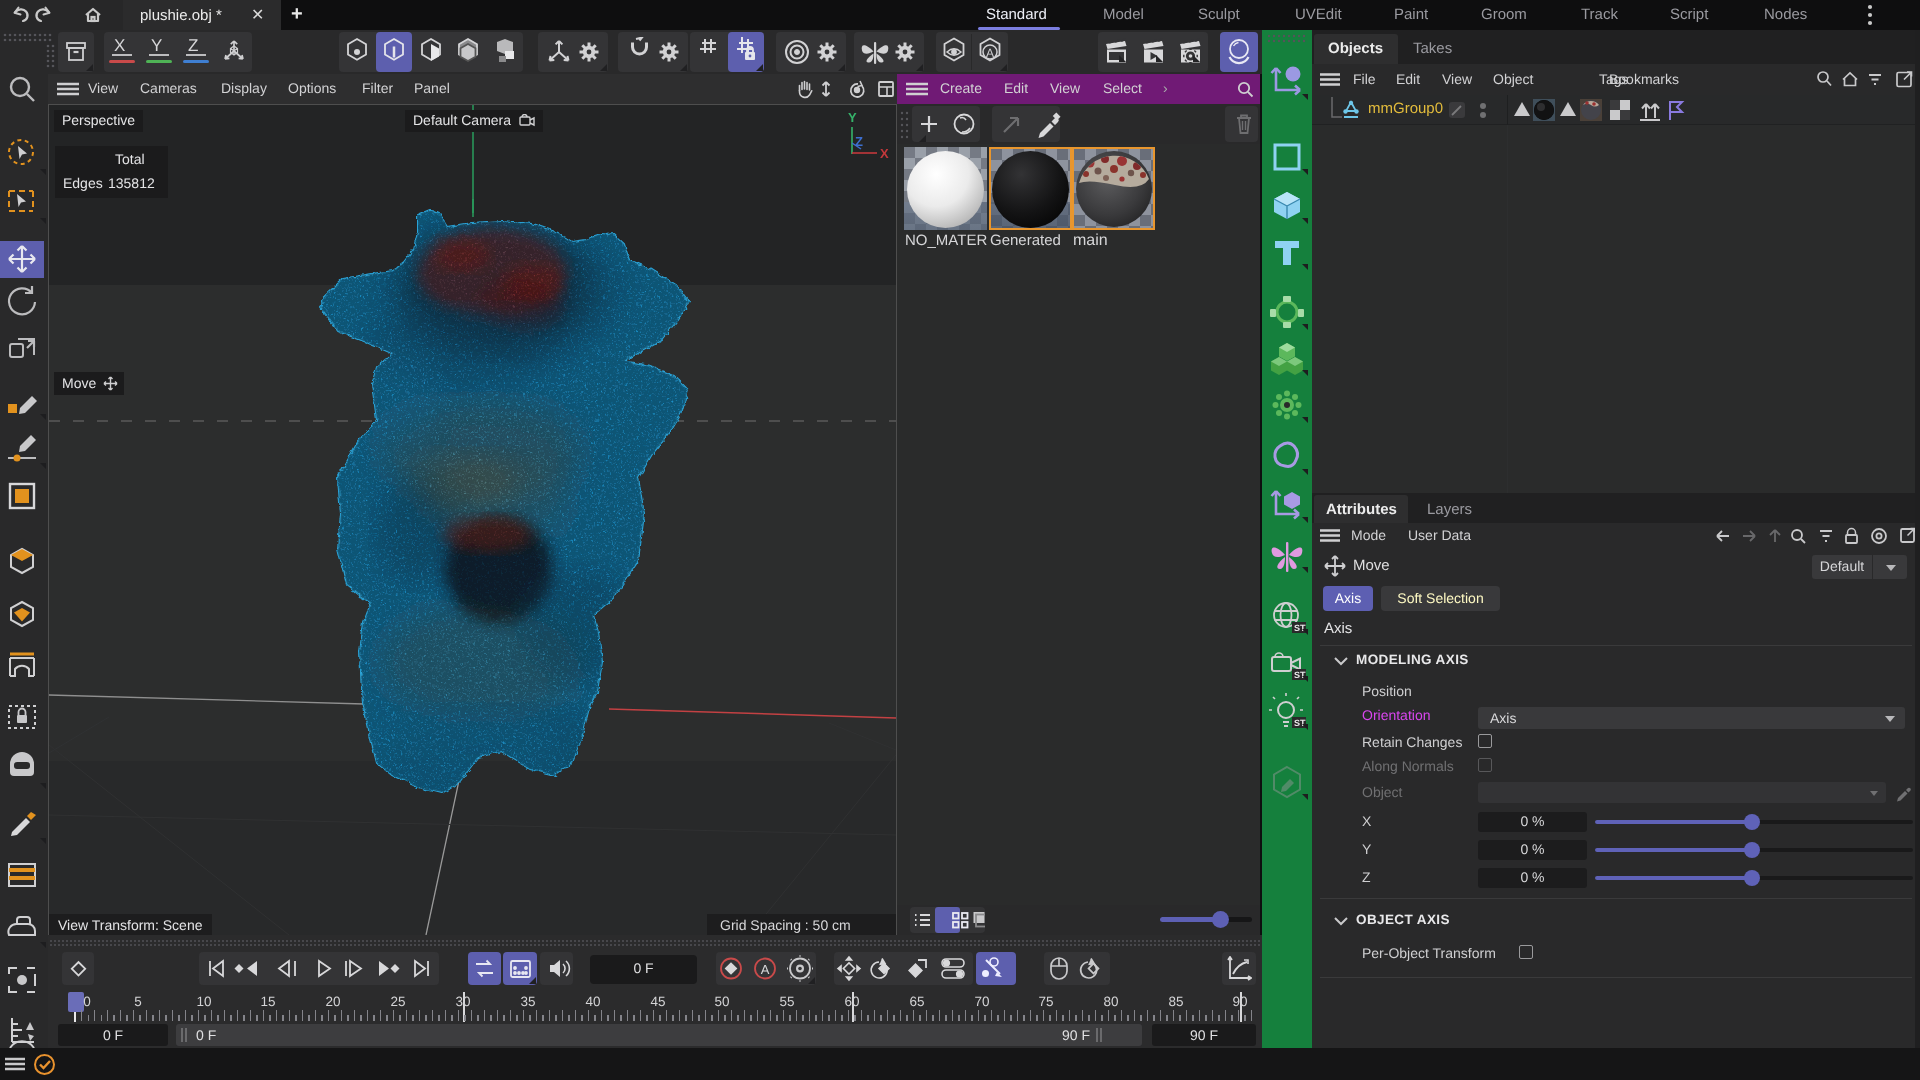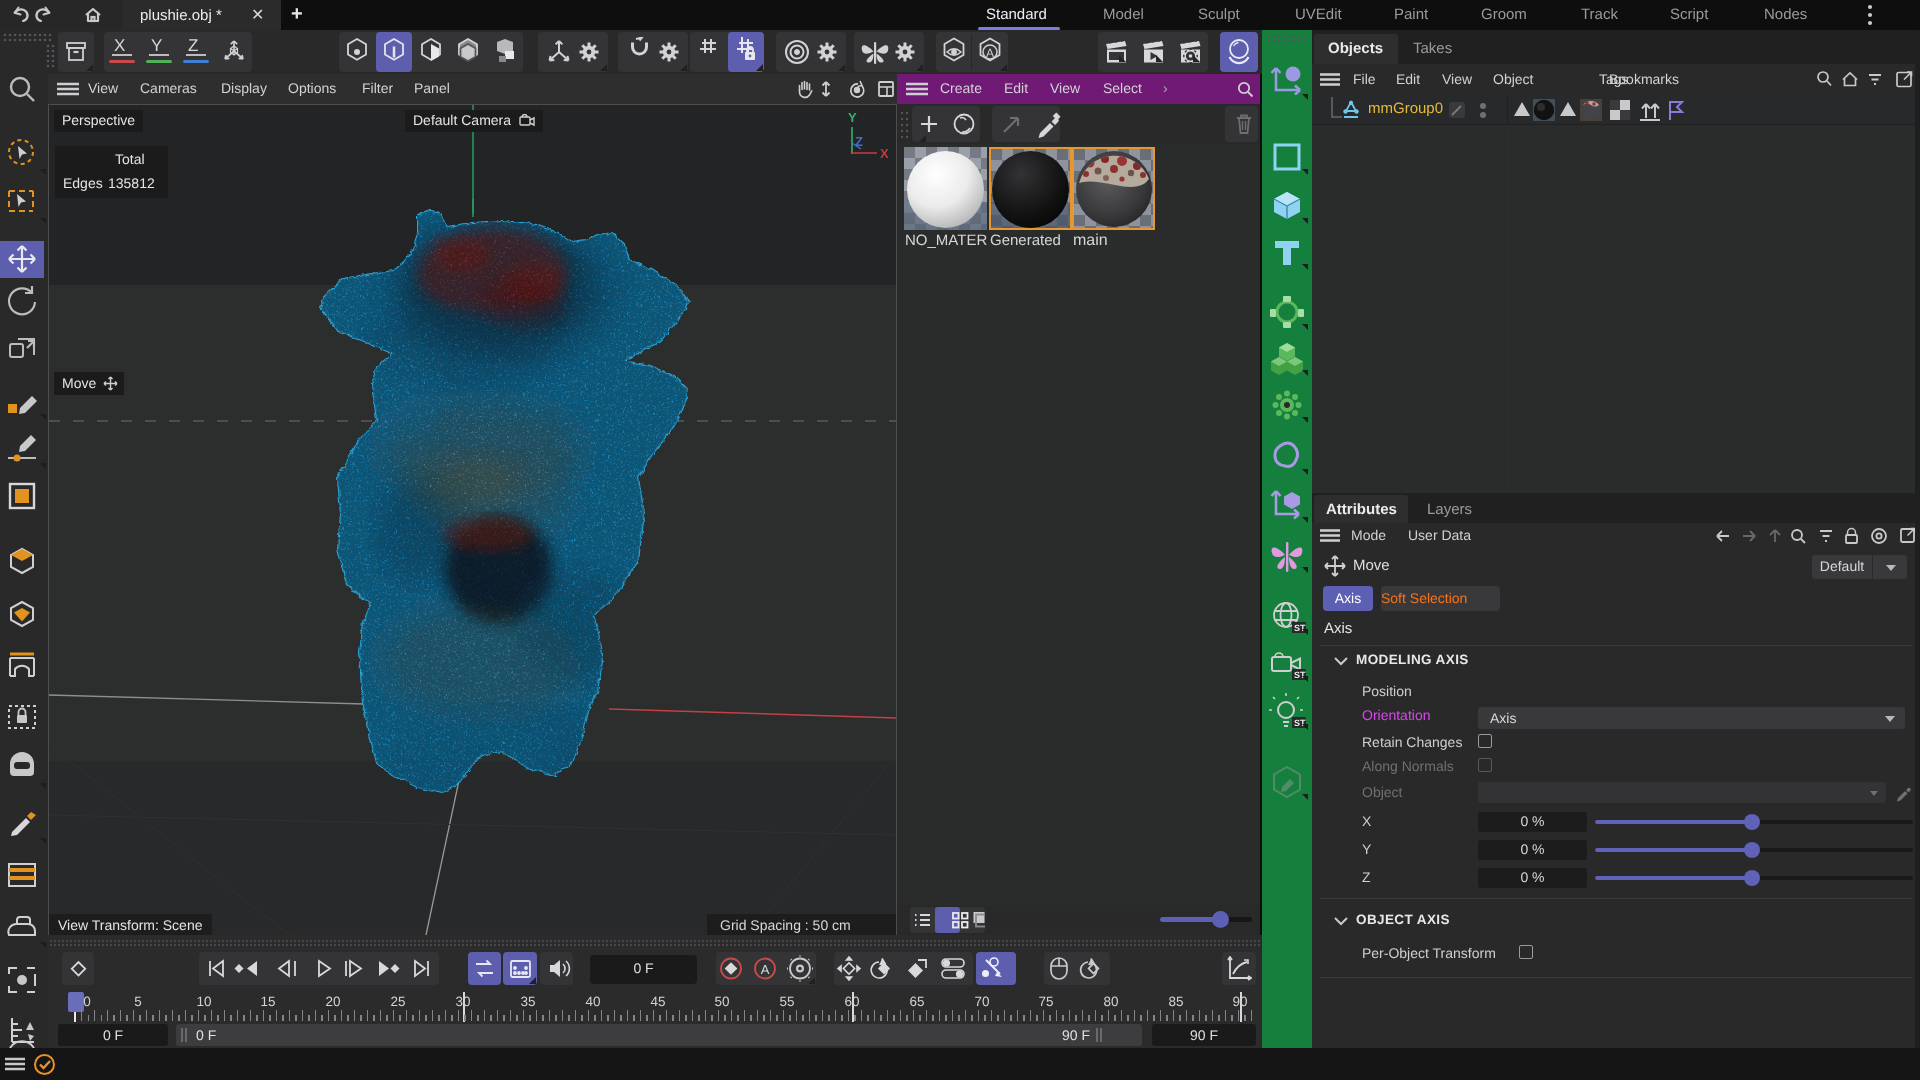--- a/index.html
+++ b/index.html
@@ -875,21 +875,21 @@
         <path d="M11 1 l-3 3 M11 1 l3 3 M11 21 l-3 -3 M11 21 l3 -3 M1 11 l3 -3 M1 11 l3 3 M21 11 l-3 -3 M21 11 l-3 3"></path>
       </g>
     </svg>
     <div class="abs" style="left:41px;top:64px;color:#dededf;font-size:15px;">Move</div>
     <div class="abs" style="left:500px;top:62px;width:60px;height:24px;background:#39393b;border-radius:3px 0 0 3px;color:#d6d6d8;font-size:14px;text-align:center;padding-top:3px;">Default</div>
     <div class="abs" style="left:561px;top:62px;width:34px;height:24px;background:#39393b;border-radius:0 3px 3px 0;">
       <div class="abs" style="left:13px;top:10px;width:0;height:0;border-left:5px solid transparent;border-right:5px solid transparent;border-top:6px solid #b8b8ba;"></div>
     </div>
 
     <div class="abs" style="left:11px;top:93px;width:50px;height:25px;background:#5d5fb2;border-radius:4px;color:#fff;font-size:14px;text-align:center;padding-top:4px;">Axis</div>
-    <div class="abs" style="left:69px;top:93px;width:119px;height:25px;background:#39393b;border-radius:4px;color:#f97316;font-size:14px;text-align:left;padding-top:4px;">Soft Selection</div>
+    <div class="abs" style="left:69px;top:93px;width:119px;height:25px;background:#39393b;border-radius:4px;color:#fef9c3;font-size:14px;text-align:center;padding-top:4px;">Soft Selection</div>
     <div class="abs" style="left:12px;top:127px;color:#e4e4e6;font-size:15px;">Axis</div>
     <div class="abs" style="left:8px;top:152px;width:592px;height:1px;background:#3a3a3b;"></div>
 
     <svg class="abs" style="left:22px;top:164px;" width="14" height="9" viewBox="0 0 14 9">
       <path d="M1 1 l6 6 6 -6" fill="none" stroke="#c9c9cb" stroke-width="2"></path>
     </svg>
     <div class="abs" style="left:44px;top:159px;color:#e8e8ea;font-size:13.5px;font-weight:bold;letter-spacing:0.4px;">MODELING AXIS</div>
     <div class="abs" style="left:50px;top:190px;color:#cfcfd1;font-size:14px;">Position</div>
     <div class="abs" style="left:50px;top:214px;color:#d946ef;font-size:14px;">Orientation</div>
     <div class="abs" style="left:166px;top:214px;width:427px;height:22px;background:#39393b;border-radius:3px;">

